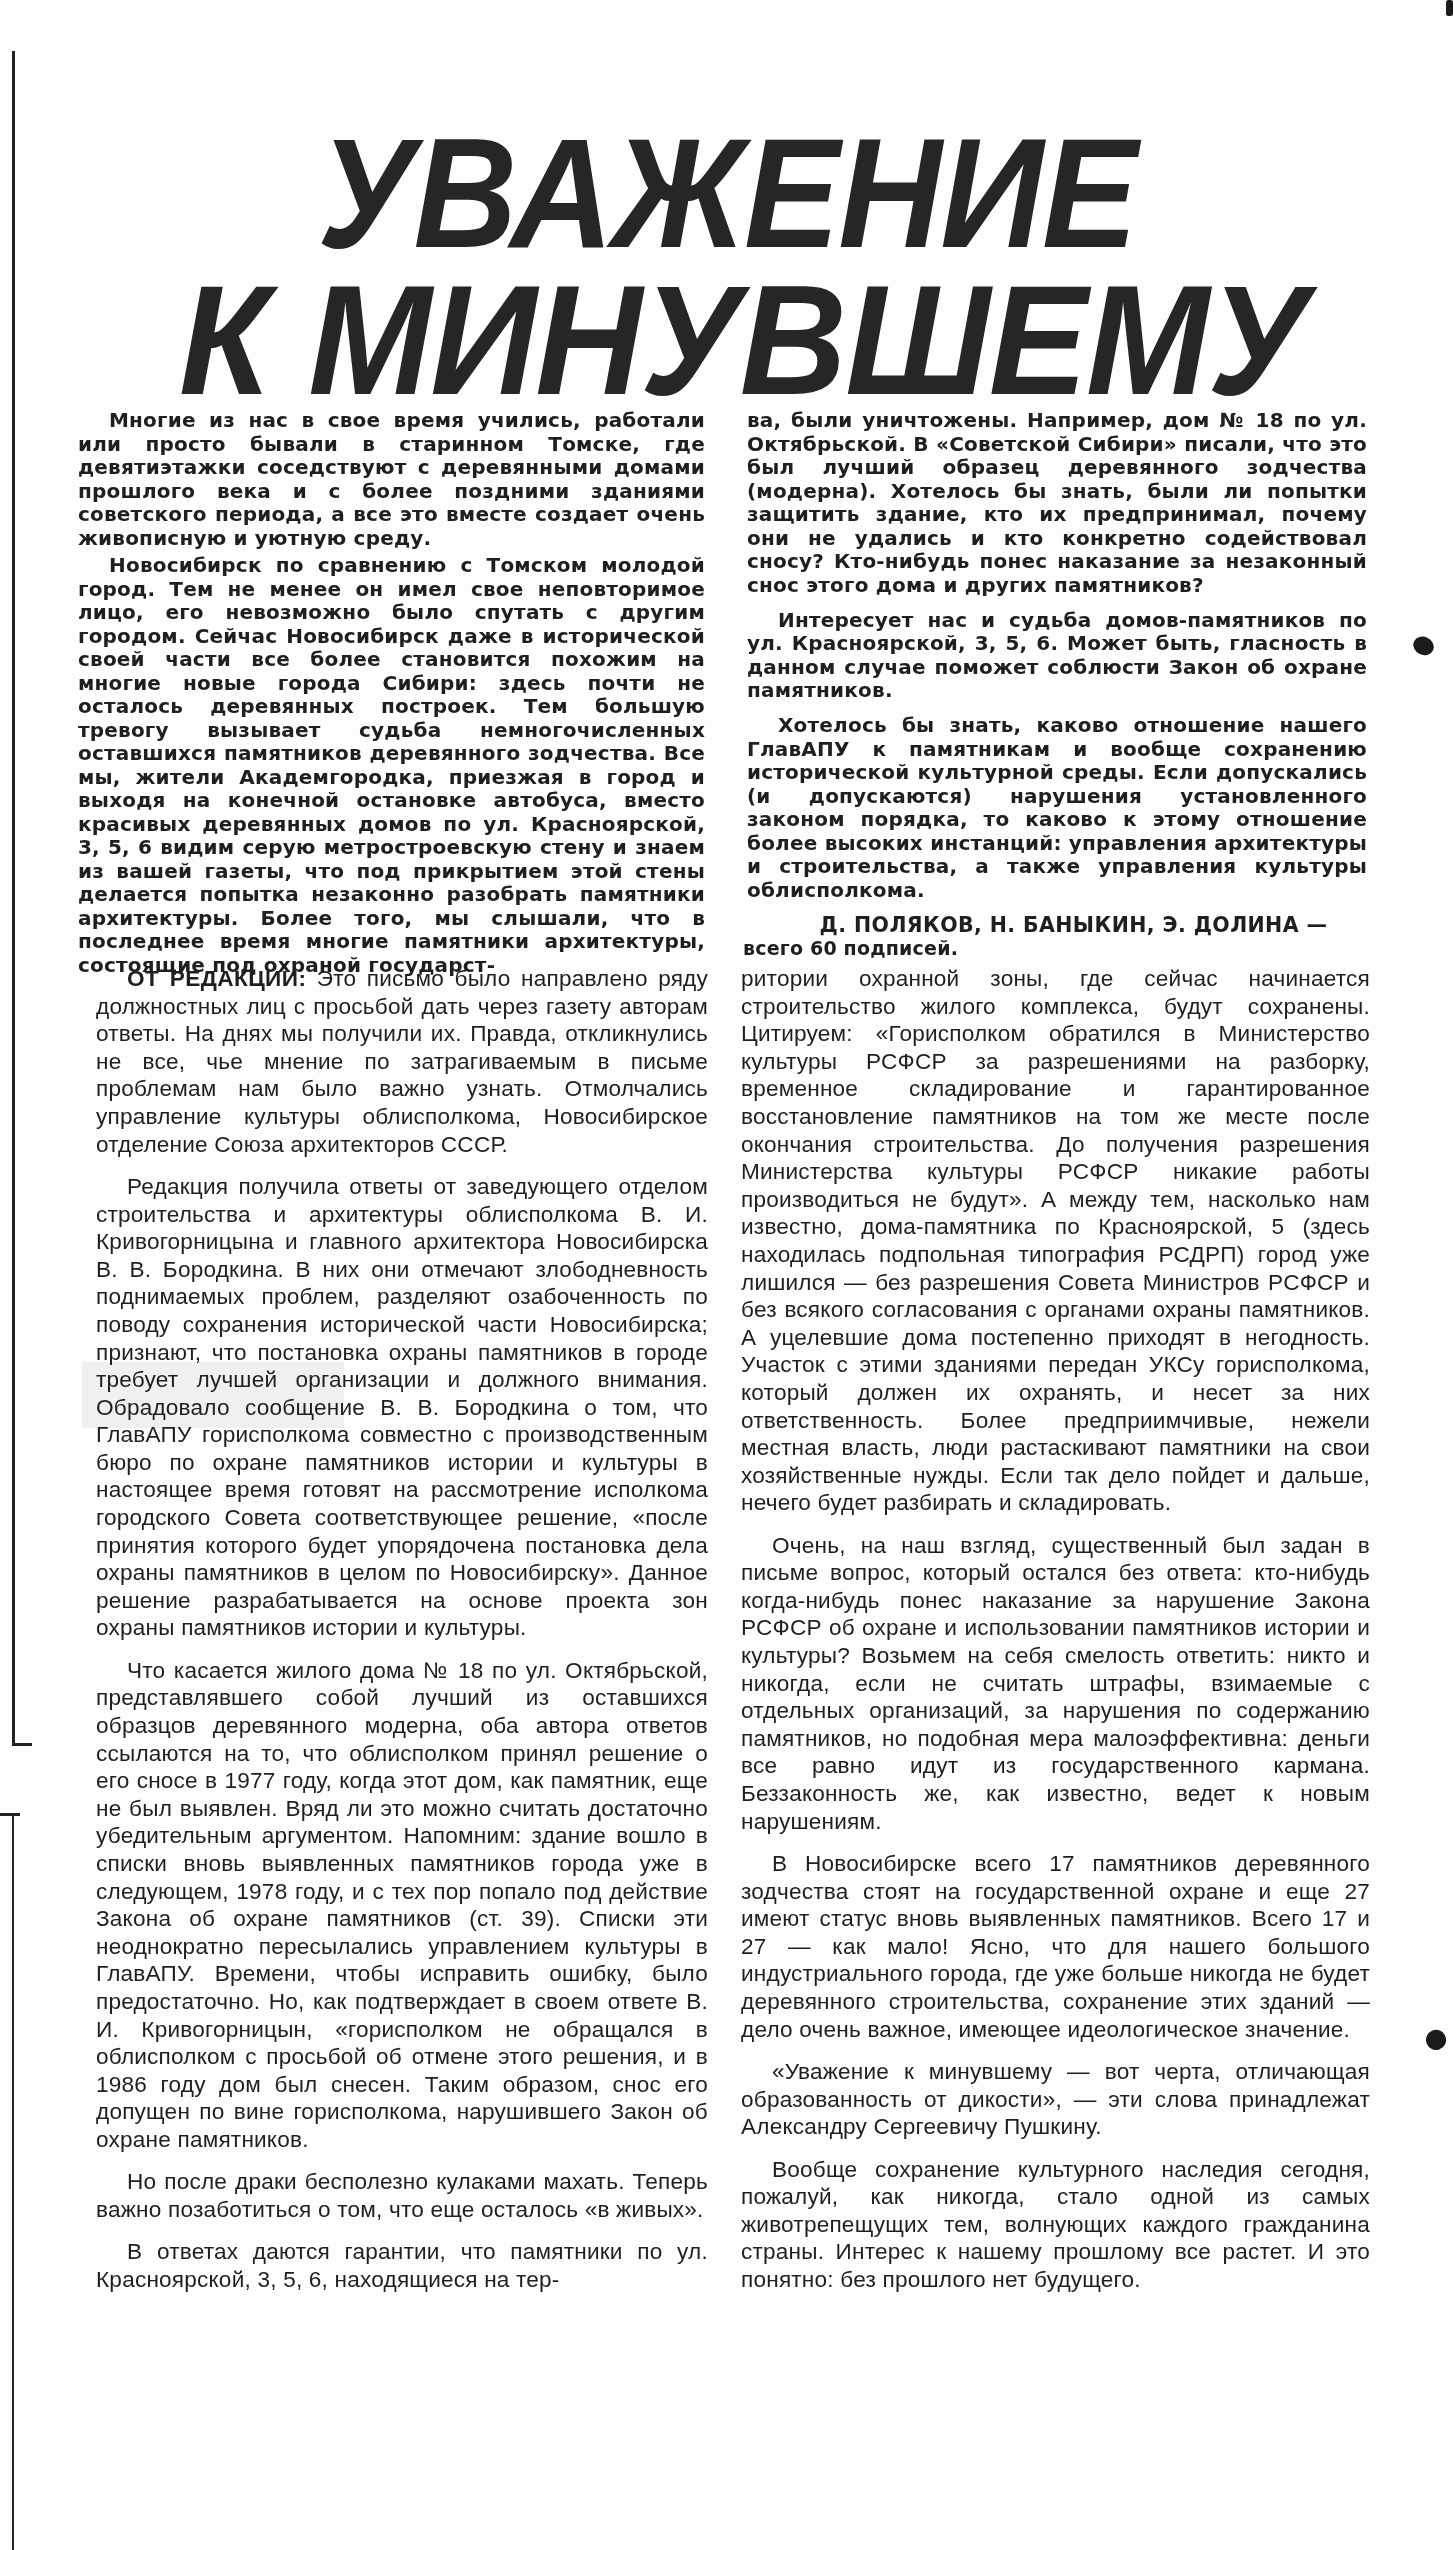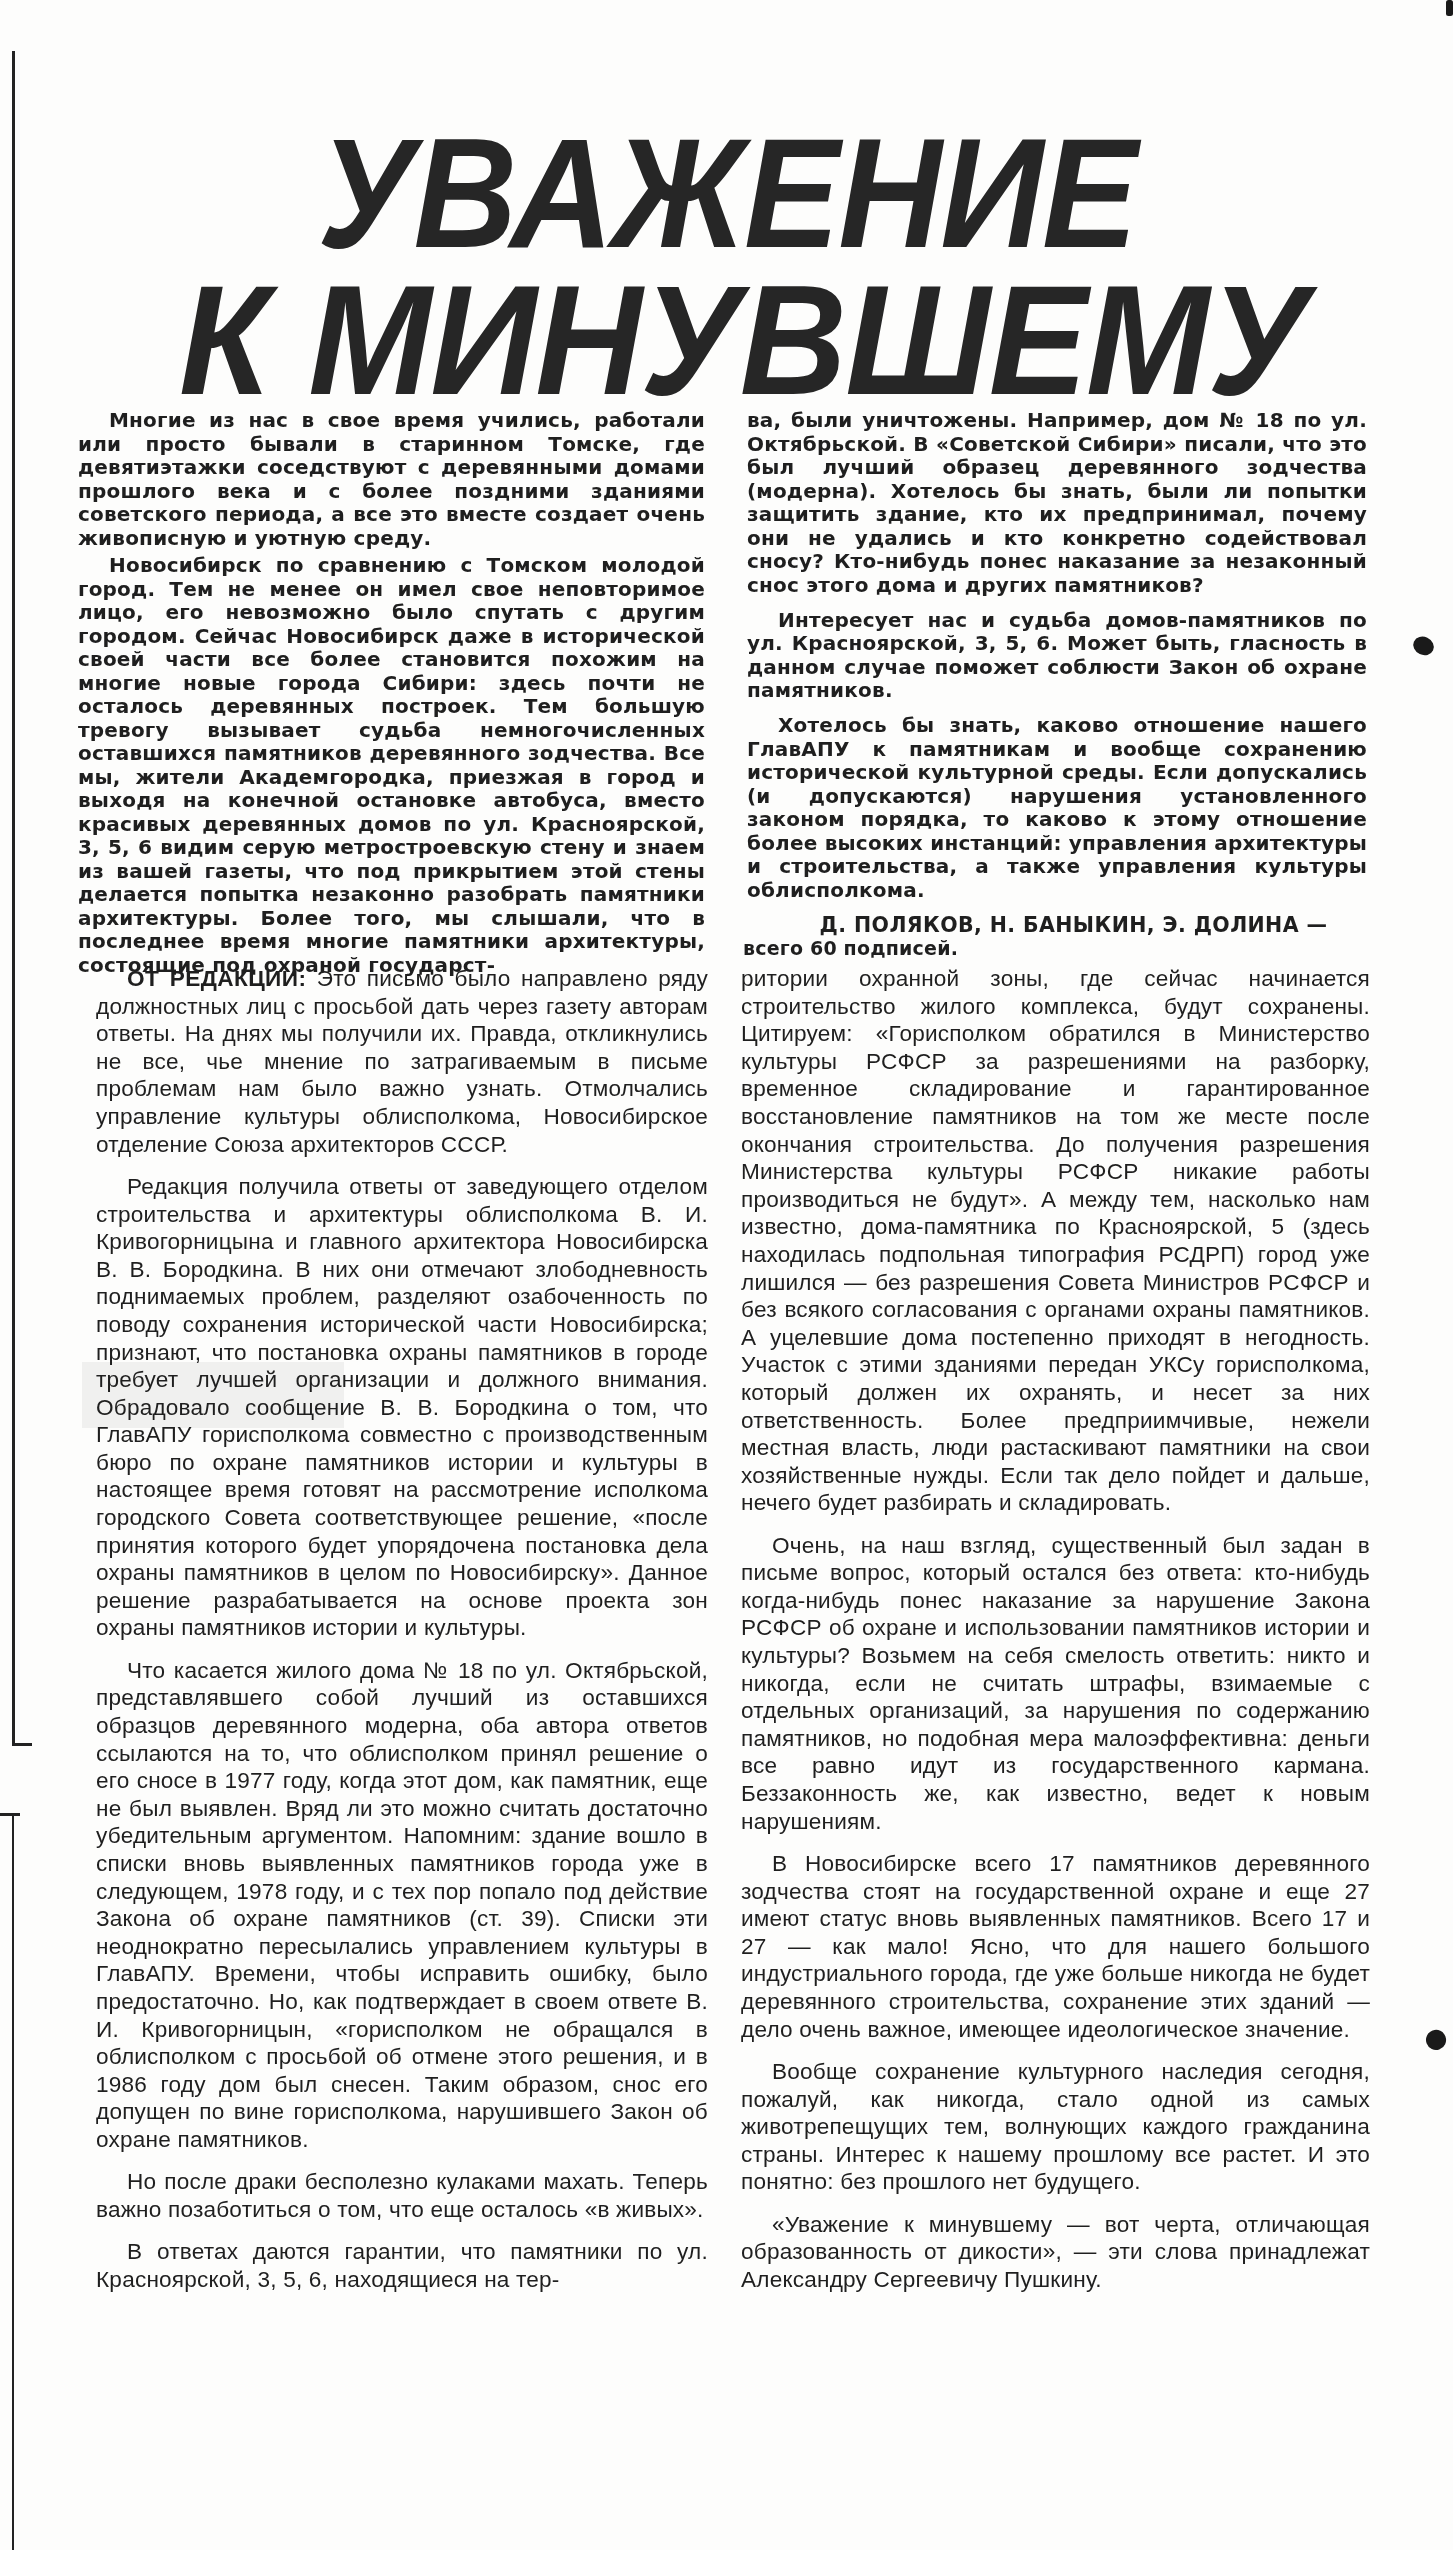--- a/index.html
+++ b/index.html
@@ -104,18 +104,18 @@
     <p>Редакция получила ответы от заведующего отделом строительства и архитектуры облисполкома В. И. Кривогорницына и главного архитектора Новосибирска В. В. Бородкина. В них они отмечают злободневность поднимаемых проблем, разделяют озабоченность по поводу сохранения исторической части Новосибирска; признают, что постановка охраны памятников в городе требует лучшей организации и должного внимания. Обрадовало сообщение В. В. Бородкина о том, что ГлавАПУ горисполкома совместно с производственным бюро по охране памятников истории и культуры в настоящее время готовят на рассмотрение исполкома городского Совета соответствующее решение, «после принятия которого будет упорядочена постановка дела охраны памятников в целом по Новосибирску». Данное решение разрабатывается на основе проекта зон охраны памятников истории и культуры.</p>
     <p>Что касается жилого дома № 18 по ул. Октябрьской, представлявшего собой лучший из оставшихся образцов деревянного модерна, оба автора ответов ссылаются на то, что облисполком принял решение о его сносе в 1977 году, когда этот дом, как памятник, еще не был выявлен. Вряд ли это можно считать достаточно убедительным аргументом. Напомним: здание вошло в списки вновь выявленных памятников города уже в следующем, 1978 году, и с тех пор попало под действие Закона об охране памятников (ст. 39). Списки эти неоднократно пересылались управлением культуры в ГлавАПУ. Времени, чтобы исправить ошибку, было предостаточно. Но, как подтверждает в своем ответе В. И. Кривогорницын, «горисполком не обращался в облисполком с просьбой об отмене этого решения, и в 1986 году дом был снесен. Таким образом, снос его допущен по вине горисполкома, нарушившего Закон об охране памятников.</p>
     <p>Но после драки бесполезно кулаками махать. Теперь важно позаботиться о том, что еще осталось «в живых».</p>
     <p>В ответах даются гарантии, что памятники по ул. Красноярской, 3, 5, 6, находящиеся на тер-</p>
   </div>
 
   <div class="col reply c2">
     <p style="text-indent:0">ритории охранной зоны, где сейчас начинается строительство жилого комплекса, будут сохранены. Цитируем: «Горисполком обратился в Министерство культуры РСФСР за разрешениями на разборку, временное складирование и гарантированное восстановление памятников на том же месте после окончания строительства. До получения разрешения Министерства культуры РСФСР никакие работы производиться не будут». А между тем, насколько нам известно, дома-памятника по Красноярской, 5 (здесь находилась подпольная типография РСДРП) город уже лишился — без разрешения Совета Министров РСФСР и без всякого согласования с органами охраны памятников. А уцелевшие дома постепенно приходят в негодность. Участок с этими зданиями передан УКСу горисполкома, который должен их охранять, и несет за них ответственность. Более предприимчивые, нежели местная власть, люди растаскивают памятники на свои хозяйственные нужды. Если так дело пойдет и дальше, нечего будет разбирать и складировать.</p>
     <p>Очень, на наш взгляд, существенный был задан в письме вопрос, который остался без ответа: кто-нибудь когда-нибудь понес наказание за нарушение Закона РСФСР об охране и использовании памятников истории и культуры? Возьмем на себя смелость ответить: никто и никогда, если не считать штрафы, взимаемые с отдельных организаций, за нарушения по содержанию памятников, но подобная мера малоэффективна: деньги все равно идут из государственного кармана. Беззаконность же, как известно, ведет к новым нарушениям.</p>
     <p>В Новосибирске всего 17 памятников деревянного зодчества стоят на государственной охране и еще 27 имеют статус вновь выявленных памятников. Всего 17 и 27 — как мало! Ясно, что для нашего большого индустриального города, где уже больше никогда не будет деревянного строительства, сохранение этих зданий — дело очень важное, имеющее идеологическое значение.</p>
+    <p>«Уважение к минувшему — вот черта, отличающая образованность от дикости», — эти слова принадлежат Александру Сергеевичу Пушкину.</p>
     <p>Вообще сохранение культурного наследия сегодня, пожалуй, как никогда, стало одной из самых животрепещущих тем, волнующих каждого гражданина страны. Интерес к нашему прошлому все растет. И это понятно: без прошлого нет будущего.</p>
-    <p>«Уважение к минувшему — вот черта, отличающая образованность от дикости», — эти слова принадлежат Александру Сергеевичу Пушкину.</p>
   </div>
 
 </div>
 
 
 </body></html>

